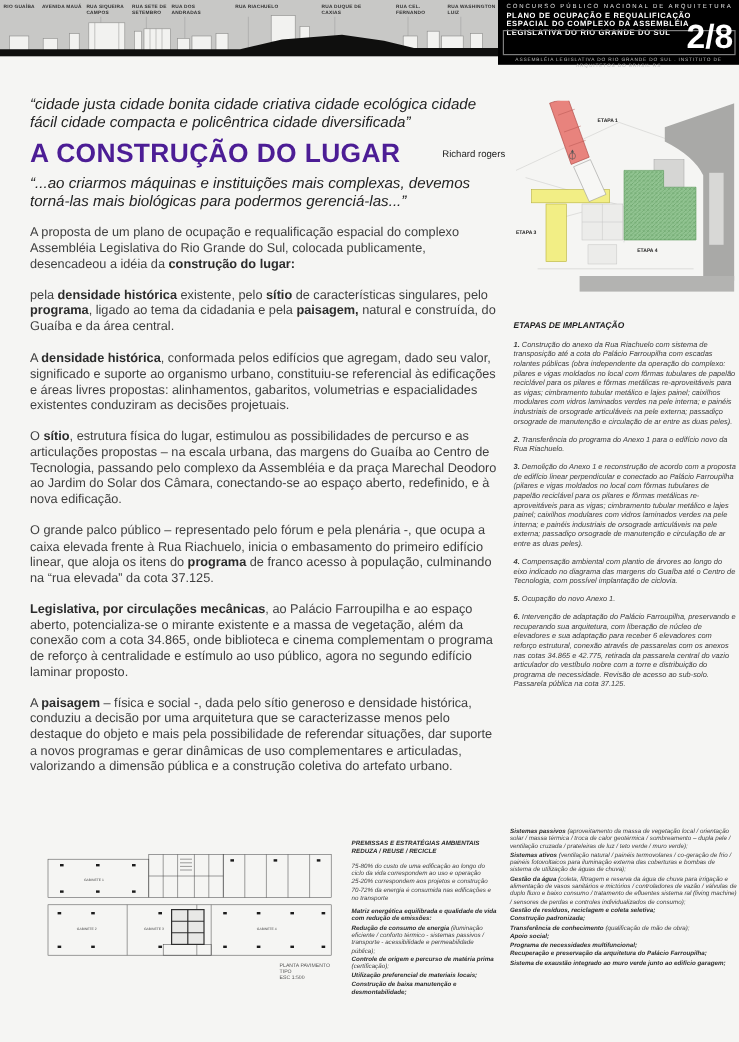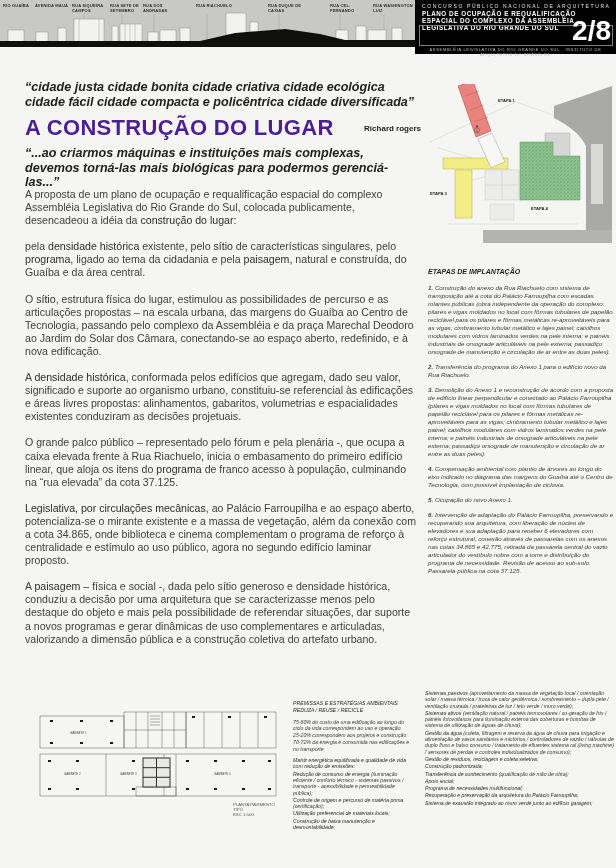--- a/index.html
+++ b/index.html
@@ -17,32 +17,32 @@
   .hdr-title{position:absolute;left:7px;top:10px;width:190px;font-size:6.3px;
           font-weight:bold;letter-spacing:.55px;line-height:7.2px;color:#fff;}
   .hdr-pagebox{position:absolute;left:4px;top:25px;width:192px;height:19px;
           border:1px solid #7d7d7d;}
   .hdr-page{position:absolute;right:5px;top:17px;font-size:28px;font-weight:bold;
           line-height:28px;color:#fff;}
   .hdr-credit{position:absolute;left:0;top:47px;width:100%;text-align:center;
           font-size:4px;letter-spacing:.7px;color:#bdbdbd;}
 
   
-  .quote{left:25px;width:396px;font-size:12.6px;font-weight:bold;font-style:italic;
+  .quote{left:25px;width:396px;font-size:12.6px;font-weight:normal;font-style:italic;
          color:#222;line-height:14.6px;}
   .quote-author{display:block;text-align:right;font-size:8px;font-style:normal;
          margin-top:13px;color:#1c1c1c;}
   .page-title{left:25px;top:115px;font-size:22px;font-weight:bold;color:#4c1d95;
          letter-spacing:.3px;}
 
   
   .bodycol{left:25px;top:188px;width:392px;font-size:10.6px;line-height:13.1px;
          color:#3e3e3e;}
   .bodycol p{margin:0 0 13px 0;}
-  .b{font-weight:normal;color:#2c2c2c;text-align:right;}
+  .b{font-weight:bold;color:#2c2c2c;text-align:right;}
 
   
   .etapas{left:428px;top:268px;width:186px;color:#3c3c3c;font-style:italic;}
   .etapas-title{font-size:7px;font-weight:bold;margin-bottom:9px;color:#1d1d1d;}
   .etapas .item{font-size:6.2px;line-height:8px;margin-bottom:7px;}
   .etapas .num{font-weight:bold;}
 
   .tinycol{font-style:italic;color:#3c3c3c;font-size:5.2px;line-height:6.3px;}
   .sistemas{left:425px;top:690px;width:190px;}
   .premissas{left:293px;top:700px;width:122px;}
@@ -123,22 +123,22 @@
 
   <div class="abs page-title">A CONSTRUÇÃO DO LUGAR</div>
 
   <div class="abs quote" style="top:146px">
     <span>“...ao criarmos máquinas e instituições mais complexas, devemos torná-las mais biológicas para podermos gerenciá-las...”</span>
   </div>
 
   <div class="abs bodycol">
     <p><span>A proposta de um plano de ocupação e requalificação espacial do complexo Assembléia Legislativa do Rio Grande do Sul, colocada publicamente, desencadeou a idéia da </span><span class="b">construção do lugar:</span></p>
     <p><span>pela </span><span class="b">densidade histórica</span><span> existente, pelo </span><span class="b">sítio</span><span> de características singulares, pelo </span><span class="b">programa</span><span>, ligado ao tema da cidadania e pela </span><span class="b">paisagem,</span><span> natural e construída, do Guaíba e da área central.</span></p>
+    <p><span>A </span><span class="b">densidade histórica</span><span>, conformada pelos edifícios que agregam, dado seu valor, significado e suporte ao organismo urbano, constituiu-se referencial às edificações e áreas livres propostas: alinhamentos, gabaritos, volumetrias e espacialidades existentes conduziram as decisões projetuais.</span></p>
     <p><span>O </span><span class="b">sítio</span><span>, estrutura física do lugar, estimulou as possibilidades de percurso e as articulações propostas – na escala urbana, das margens do Guaíba ao Centro de Tecnologia, passando pelo complexo da Assembléia e da praça Marechal Deodoro ao Jardim do Solar dos Câmara, conectando-se ao espaço aberto, redefinido, e à nova edificação.</span></p>
-    <p><span>A </span><span class="b">densidade histórica</span><span>, conformada pelos edifícios que agregam, dado seu valor, significado e suporte ao organismo urbano, constituiu-se referencial às edificações e áreas livres propostas: alinhamentos, gabaritos, volumetrias e espacialidades existentes conduziram as decisões projetuais.</span></p>
     <p><span>O grande palco público – representado pelo fórum e pela plenária -, que ocupa a caixa elevada frente à Rua Riachuelo, inicia o embasamento do primeiro edifício linear, que aloja os itens do </span><span class="b">programa</span><span> de franco acesso à população, culminando na “rua elevada” da cota 37.125.</span></p>
     <p><span class="b">Legislativa, por circulações mecânicas</span><span>, ao Palácio Farroupilha e ao espaço aberto, potencializa-se o mirante existente e a massa de vegetação, além da conexão com a cota 34.865, onde biblioteca e cinema complementam o programa de reforço à centralidade e estímulo ao uso público, agora no segundo edifício laminar proposto.</span></p>
     <p><span>A </span><span class="b">paisagem</span><span> – física e social -, dada pelo sítio generoso e densidade histórica, conduziu a decisão por uma arquitetura que se caracterizasse menos pelo destaque do objeto e mais pela possibilidade de referendar situações, dar suporte a novos programas e gerar dinâmicas de uso complementares e articuladas, valorizando a dimensão pública e a construção coletiva do artefato urbano.</span></p>
   </div>
 
   <div class="abs" style="left:428px;top:84px">
     <svg width="184" height="172" viewBox="0 0 184 172">
       <defs>
         <pattern id="greenhatch" width="3.5" height="3.5" patternUnits="userSpaceOnUse">
           <path d="M0,3.5 L3.5,0 M0,1 L1,0 M2.5,3.5 L3.5,2.5" stroke="#4f8d4f" stroke-width="0.35" fill="none"></path>

